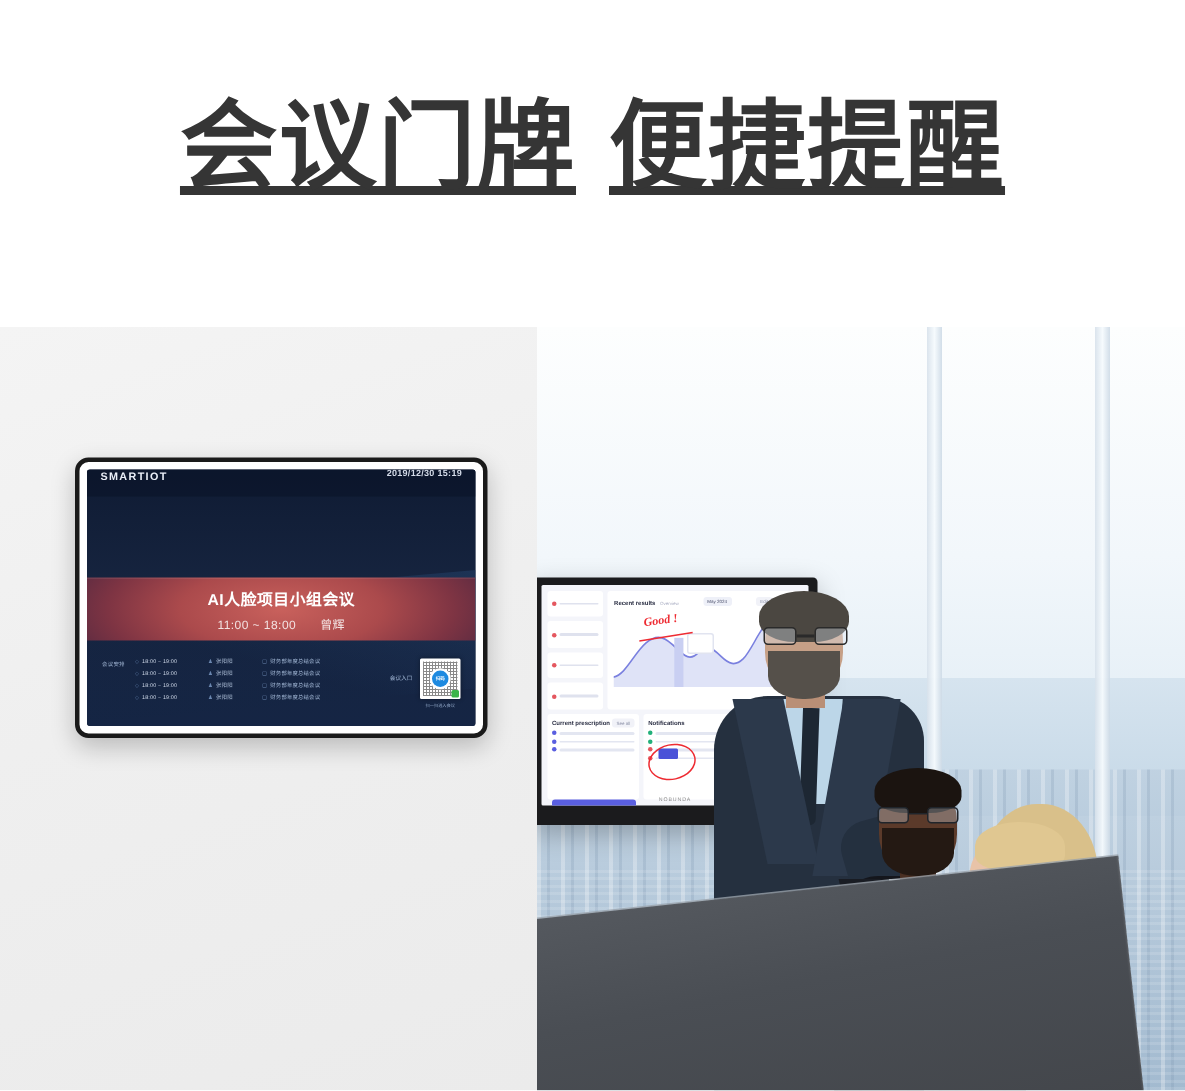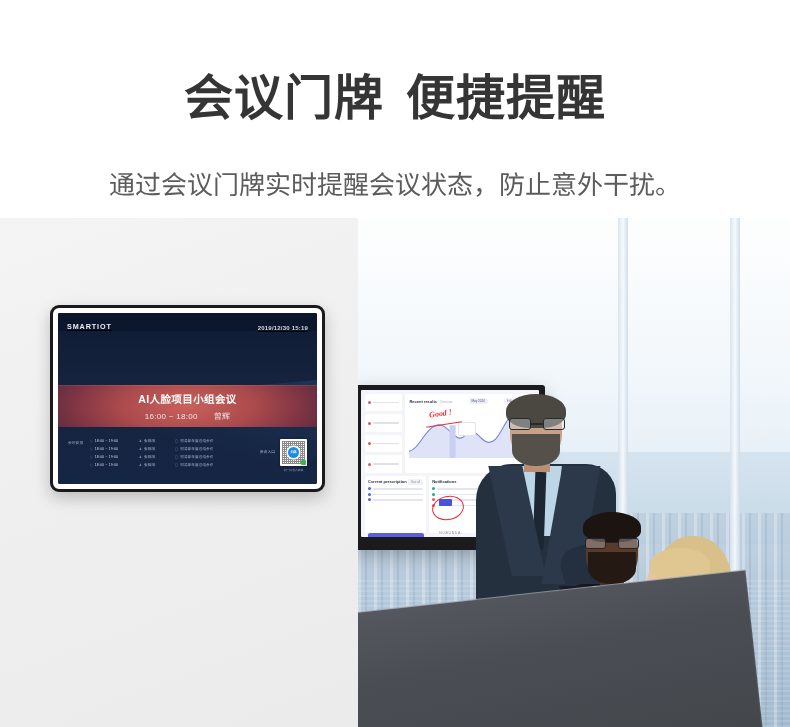--- a/index.html
+++ b/index.html
@@ -10,25 +10,26 @@
     overflow:hidden;
     position:relative;
   }
   .page{position:relative;width:790px;height:727px;overflow:hidden;background:#fff;}
 
   
   .header{position:absolute;left:0;top:0;width:790px;height:218px;background:#ffffff;}
   .headline{
     position:absolute;left:0;top:62px;width:790px;
     text-align:center;
-    font-size:49px;line-height:72px;
+    font-size:65px;line-height:72px;
     font-weight:700;
     color:#353535;
     letter-spacing:1px;
     white-space:nowrap;
+    text-decoration:underline;
   }
   .headline .gap{display:inline-block;width:22px;}
   .subhead{
     position:absolute;left:0;top:168px;width:790px;
     text-align:center;
     font-size:26px;line-height:34px;
     color:#5c5c5c;
     font-weight:400;
     white-space:nowrap;
   }
@@ -62,24 +63,23 @@
   }
   .screen-bg:after{
     content:"";position:absolute;left:-10%;bottom:0;width:130%;height:46%;
     background:linear-gradient(200deg,rgba(38,70,112,.55) 0%,rgba(18,36,66,.1) 60%);
     transform:skewY(-5deg);transform-origin:left bottom;
   }
 
   
   .scr-top{
     position:absolute;left:0;top:0;width:100%;height:18px;
-    display:flex;align-items:flex-end;justify-content:space-between;
+    display:flex;align-items:flex-start;justify-content:space-between;
     padding:0 9px;box-sizing:border-box;
     background:rgba(10,19,38,.55);
-    text-decoration:underline;
   }
   .brand{
     font-size:7.2px;font-weight:700;color:#e9eef7;letter-spacing:.9px;
   }
   .clock{font-size:6px;color:#d4dbe8;letter-spacing:.2px;font-weight:600;}
 
   
   .room-name{
     position:absolute;left:0;top:26px;width:100%;
     text-align:center;
@@ -340,38 +340,37 @@
     white-space:nowrap;
   }
 </style>
 </head>
 <body>
 
 <div class="page">
 
   <div class="header">
     <div class="headline"><span>会议门牌</span><span class="gap"></span><span>便捷提醒</span></div>
-    <div class="subhead">通过会议门牌实时提醒会议状态，防止意外干扰。</div>
   </div>
 
   <div class="left-panel"></div>
 
   <div class="device">
     <div class="screen">
       <div class="screen-bg"></div>
 
       <div class="scr-top">
         <div class="brand">SMARTIOT</div>
         <div class="clock">2019/12/30 15:19</div>
       </div>
 
 
       <div class="red-band">
         <div class="mtg-title">AI人脸项目小组会议</div>
-        <div class="mtg-time"><span>16:00 ~ 18:00</span><span class="host">曾辉</span></div>
+        <div class="mtg-time"><span>11:00 ~ 18:00</span><span class="host">曾辉</span></div>
       </div>
 
       <div class="sched">
         <div class="sched-left">
           <div class="sched-label">会议安排</div>
           <div class="sched-rows">
             <div class="sched-row">
               <span class="dot">◇</span>
               <span class="time">18:00 ~ 19:00</span>
               <span class="person"><span class="pi">♟</span><span>张阳阳</span></span>

